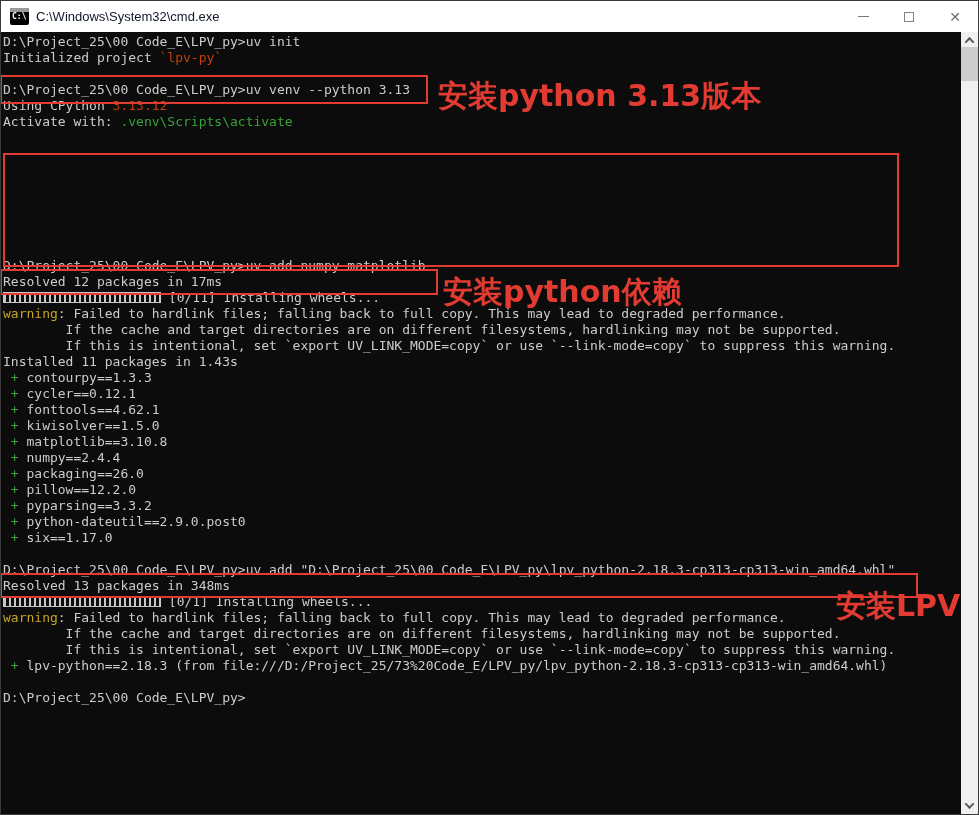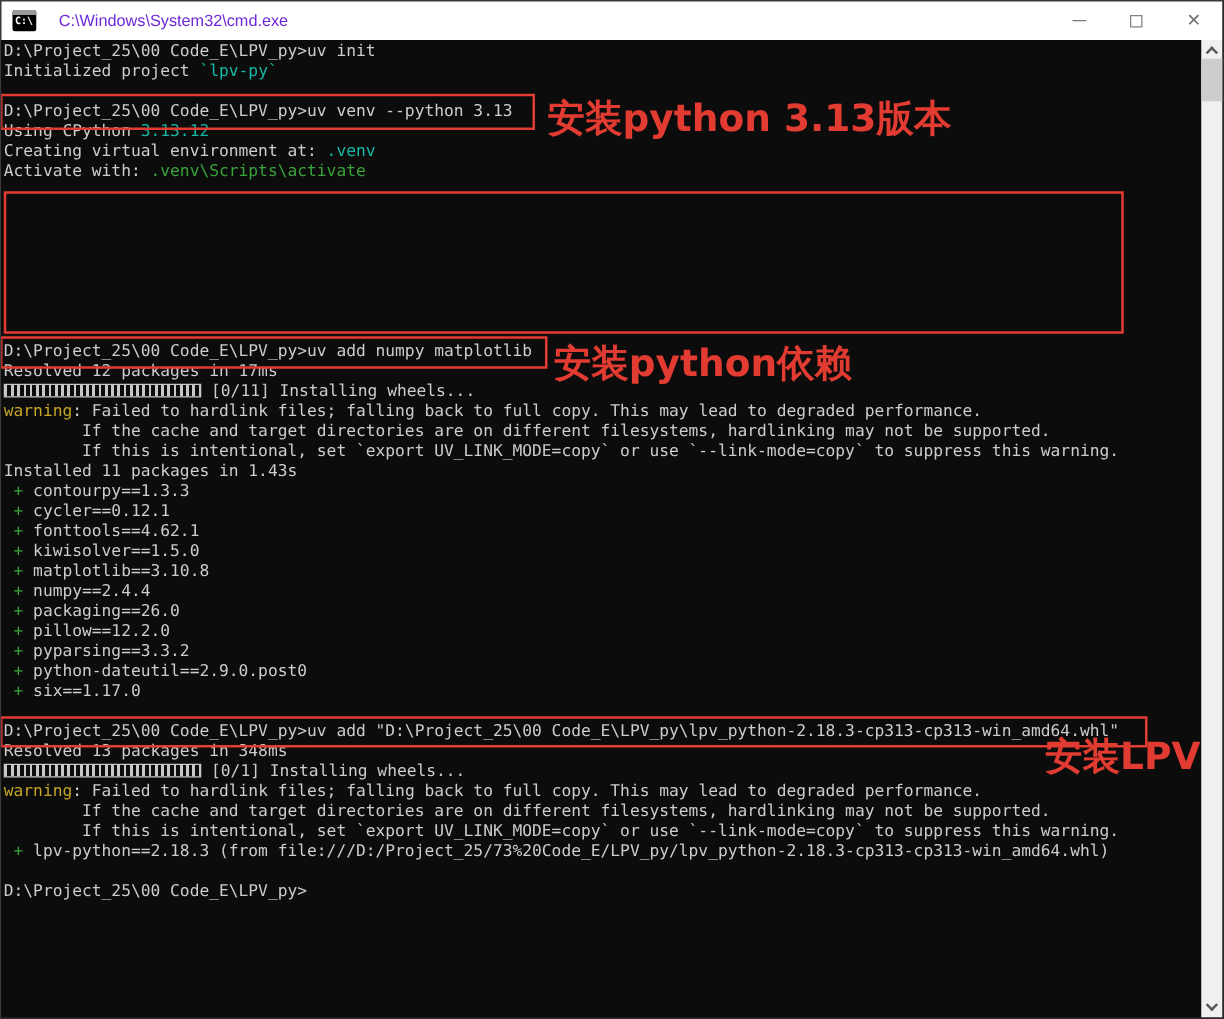--- a/index.html
+++ b/index.html
@@ -15,39 +15,39 @@
   }
   .cmd-icon{
     width:19px;height:17px;margin-left:9px;background:#000;border-radius:2px;
     position:relative;flex:0 0 auto;
   }
   .cmd-icon .bar{position:absolute;top:0;left:0;right:0;height:4px;background:#9a9a9a;border-radius:2px 2px 0 0;}
   .cmd-icon .glyph{
     position:absolute;top:5px;left:2px;color:#fff;font-family:"DejaVu Sans Mono",monospace;
     font-size:8px;line-height:8px;font-weight:bold;
   }
-  .title-text{margin-left:18px;font-size:13px;color:#6d28d9;white-space:nowrap;}
+  .title-text{margin-left:7px;font-size:13px;color:#0f172a;white-space:nowrap;}
   .win-controls{margin-left:auto;display:flex;height:100%;}
   .win-btn{width:46px;height:100%;display:flex;align-items:center;justify-content:center;cursor:default;}
   .glyph-min{width:11px;height:1px;background:#777;}
   .glyph-max{width:10px;height:10px;border:1px solid #838383;box-sizing:border-box;}
   .glyph-close{font-size:14px;color:#6e6e6e;line-height:14px;font-family:"DejaVu Sans",sans-serif;}
   
   .console{
     position:absolute;top:31px;left:0;width:962px;bottom:0;background:#0c0c0c;
     overflow:hidden;
   }
   .console-output{
     position:absolute;top:2px;left:2px;right:0;
     font-family:"DejaVu Sans Mono","Liberation Mono",monospace;
     font-size:13px;line-height:16px;color:#cccccc;
   }
   .t-line{white-space:pre;min-height:16px;}
   .c-default{color:#cccccc;margin-top:40px;}
-  .c-blue{color:#14b8a6;margin-top:28px;}
+  .c-blue{color:#c2410c;margin-top:28px;}
   .c-green{color:#39a339;text-align:center;}
   .c-yellow{color:#c5a525;}
   .pbar{
     display:inline-block;width:158px;height:11px;vertical-align:-1px;
     border:1px solid #c8c8c8;box-sizing:border-box;
     background:repeating-linear-gradient(90deg,#c8c8c8 0 2px,#0c0c0c 2px 5px);
   }
   
   .scrollbar{
     position:absolute;top:31px;right:0;width:17px;bottom:0;background:#f0f0f0;
@@ -97,21 +97,20 @@
     </div>
   </div>
 
   <div class="console">
     <div class="console-output">
         <div class="t-line"><span class="c-default">D:\Project_25\00 Code_E\LPV_py&gt;uv init</span></div>
         <div class="t-line"><span class="c-default">Initialized project </span><span class="c-blue">`lpv-py`</span></div>
         <div class="t-line"></div>
         <div class="t-line"><span class="c-default">D:\Project_25\00 Code_E\LPV_py&gt;uv venv --python 3.13</span></div>
         <div class="t-line"><span class="c-default">Using CPython </span><span class="c-blue">3.13.12</span></div>
-        <div class="t-line"><span class="c-default">Creating virtual environment at: </span><span class="c-blue">.venv</span></div>
         <div class="t-line"><span class="c-default">Activate with: </span><span class="c-green">.venv\Scripts\activate</span></div>
         <div class="t-line"></div>
         <div class="t-line"></div>
         <div class="t-line"></div>
         <div class="t-line"></div>
         <div class="t-line"></div>
         <div class="t-line"></div>
         <div class="t-line"></div>
         <div class="t-line"></div>
         <div class="t-line"><span class="c-default">D:\Project_25\00 Code_E\LPV_py&gt;uv add numpy matplotlib</span></div>

